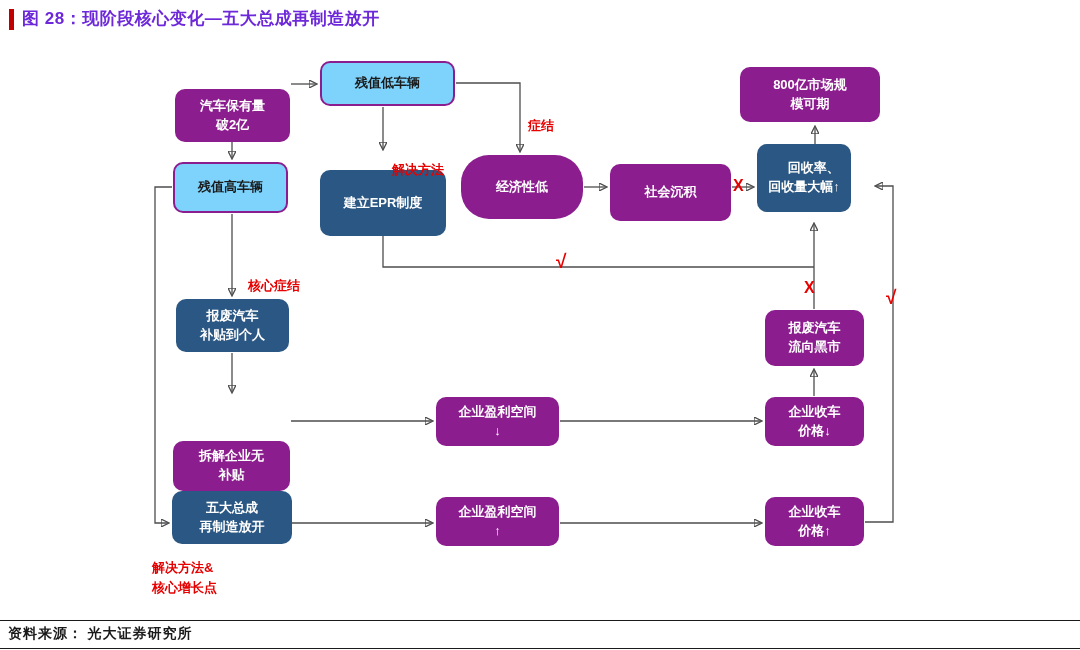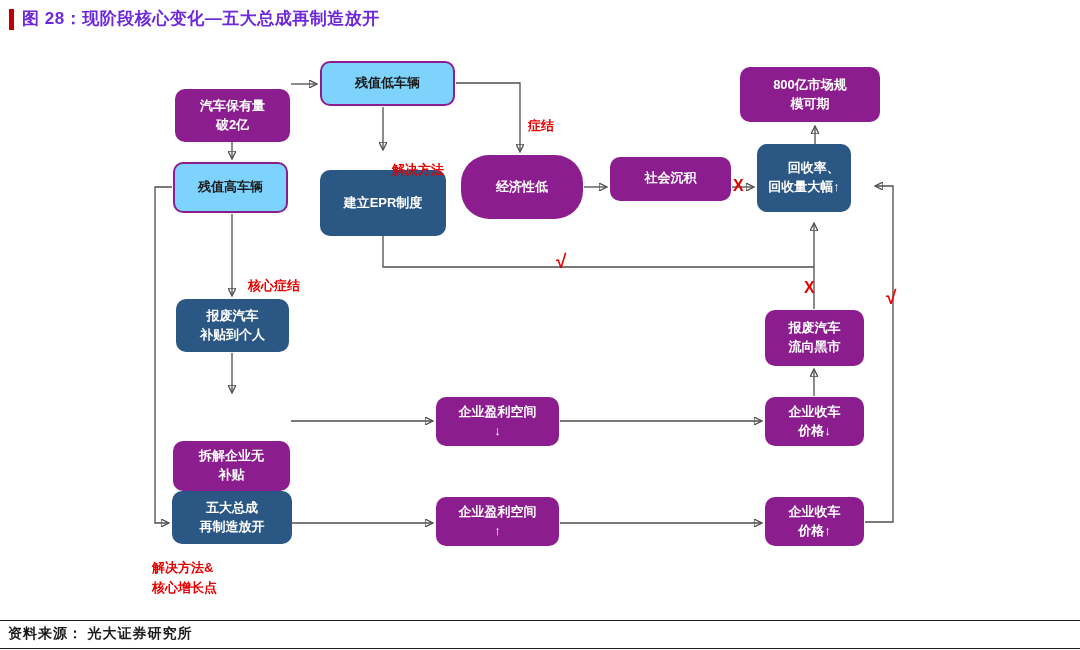--- a/index.html
+++ b/index.html
@@ -85,21 +85,21 @@
 
   <div class="box purple" style="left:175px;top:57px;width:115px;height:53px;margin-top:32px;">汽车保有量
 破2亿</div>
   <div class="box white" style="left:320px;top:61px;width:135px;height:45px;">残值低车辆</div>
   <div class="box purple" style="left:740px;top:67px;width:140px;height:55px;">800亿市场规
 模可期</div>
 
   <div class="box white" style="left:173px;top:162px;width:115px;height:51px;">残值高车辆</div>
   <div class="box blue" style="left:320px;top:170px;width:126px;height:66px;text-align:right;">建立EPR制度</div>
   <div class="box purple" style="left:461px;top:155px;width:122px;height:64px;border-radius:28px;">经济性低</div>
-  <div class="box purple" style="left:610px;top:157px;width:121px;height:44px;font-family:Liberation Mono, monospace;">社会沉积</div>
+  <div class="box purple" style="left:610px;top:164px;width:121px;height:57px;">社会沉积</div>
   <div class="box blue" style="left:757px;top:144px;width:94px;height:68px;text-align:right;">回收率、
 回收量大幅↑</div>
 
   <div class="box blue" style="left:176px;top:299px;width:113px;height:53px;">报废汽车
 补贴到个人</div>
   <div class="box purple" style="left:173px;top:396px;width:117px;height:50px;margin-top:45px;">拆解企业无
 补贴</div>
   <div class="box purple" style="left:436px;top:397px;width:123px;height:49px;">企业盈利空间
 ↓</div>
   <div class="box purple" style="left:765px;top:310px;width:99px;height:56px;">报废汽车

